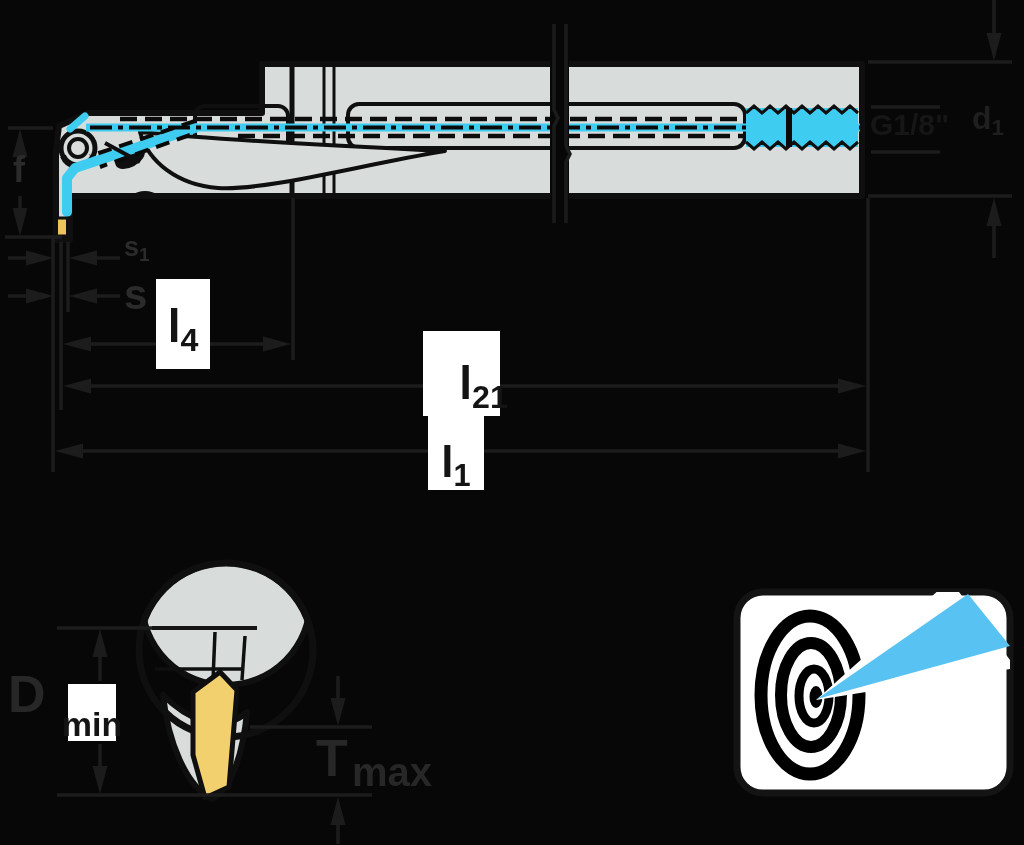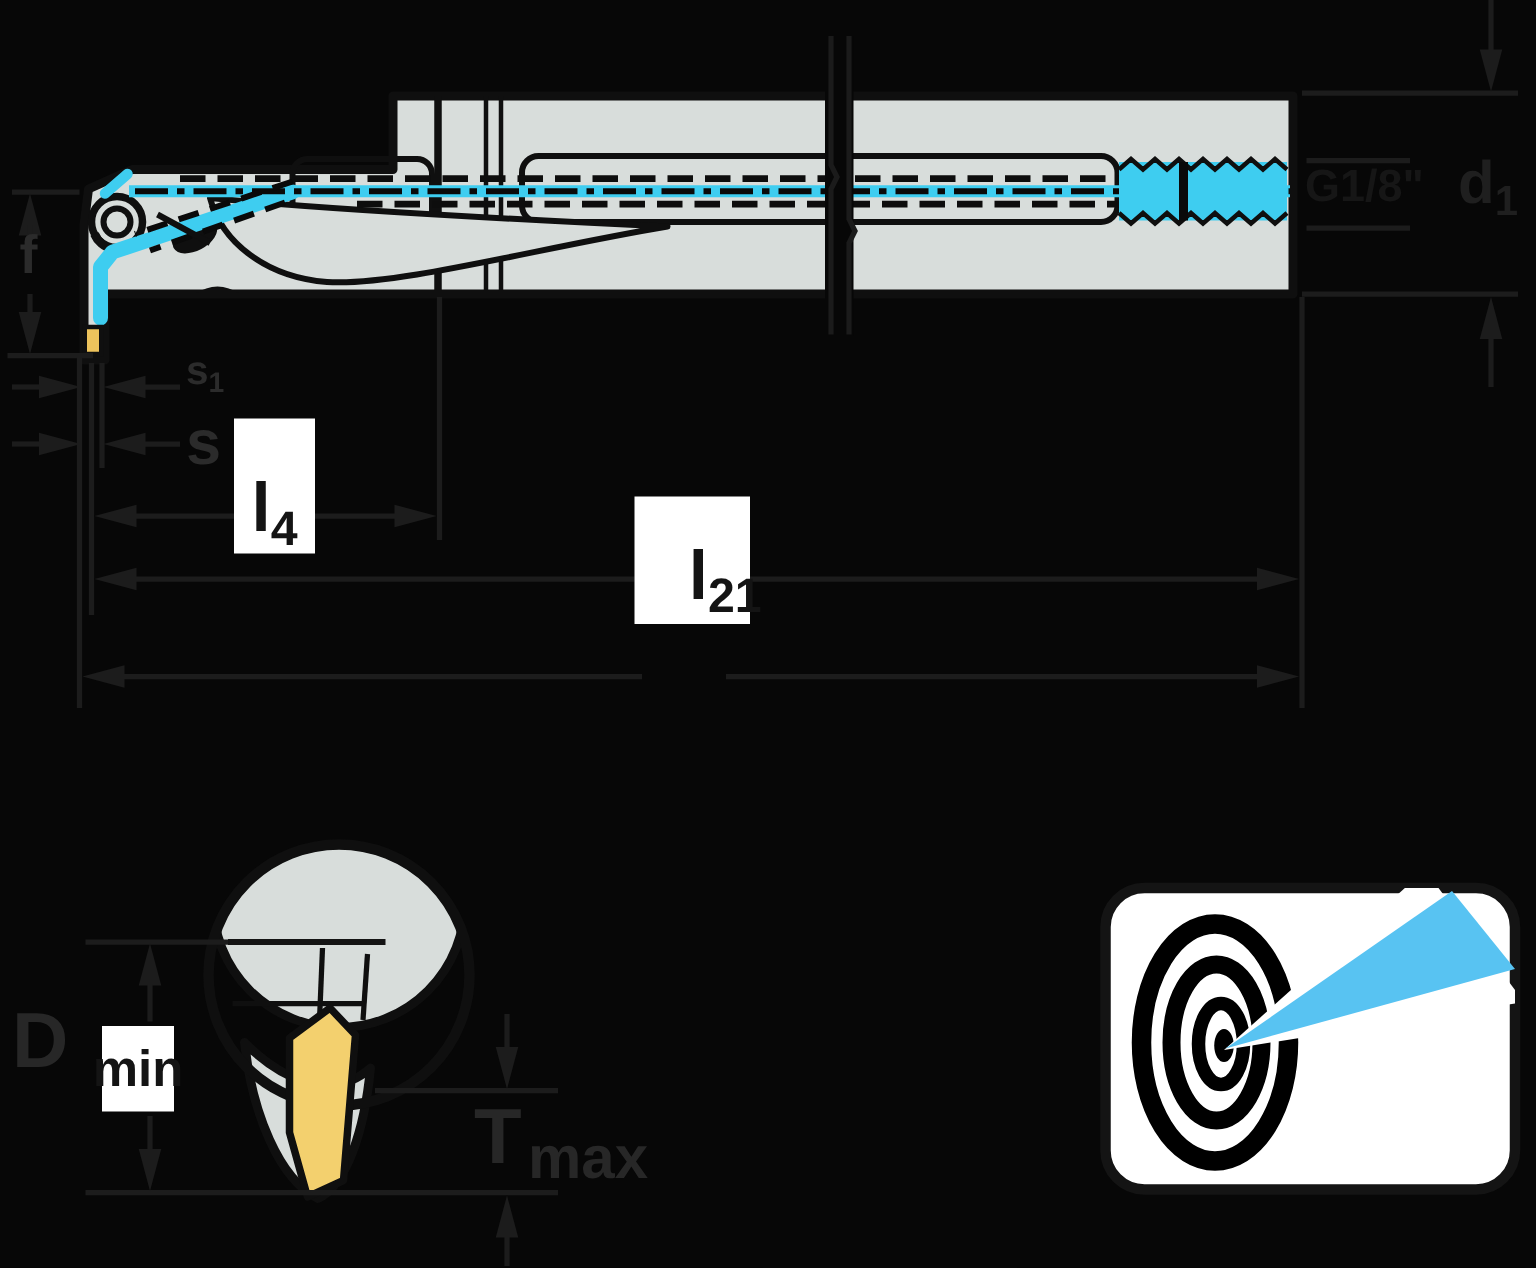--- a/index.html
+++ b/index.html
@@ -4,21 +4,21 @@
 <style>
   html,body{margin:0;padding:0;background:#070707;}
   .stage{position:relative;width:1024px;height:845px;background:#070707;overflow:hidden;
          font-family:"Liberation Sans","DejaVu Sans",sans-serif;}
   svg{position:absolute;left:0;top:0;}
   .lbl{position:absolute;font-weight:bold;line-height:1;white-space:nowrap;}
   .dk{color:#2b2b2b;}
   .sub{font-size:0.7em;position:relative;top:0.28em;}
   .whitebox{position:absolute;background:#ffffff;display:flex;align-items:flex-end;justify-content:center;
             color:#141414;font-weight:bold;line-height:1;}
-  .whitebox.center{align-items:center;}
+  .whitebox.center{}
 </style>
 </head>
 <body>
 
 <div class="stage">
 
 <svg width="1024" height="845" viewBox="0 0 1024 845">
   <defs>
     <clipPath id="logoClip">
           <rect x="737" y="592" width="273" height="201" rx="26"></rect>
@@ -162,32 +162,35 @@
     </g>
   </g>
 </svg>
 
 <div class="lbl dk" style="left:13px;top:152px;font-size:36px;"><span>f</span><span class="sub"></span></div>
 
 <div class="lbl dk" style="left:124px;top:234px;font-size:27px;"><span>s</span><span class="sub">1</span></div>
 
 <div class="lbl dk" style="left:124px;top:274px;font-size:42px;"><span>s</span><span class="sub"></span></div>
 
-<div class="whitebox" style="left:156px;top:279px;width:54px;height:90px;font-size:46px;padding-bottom:8px;box-sizing:border-box;justify-content:center;">
+<div class="whitebox" style="left:156px;top:279px;width:54px;height:90px;font-size:46px;padding-bottom:20px;box-sizing:border-box;justify-content:center;">
       <span><span>l</span><span class="sub">4</span></span>
     </div>
 
 <div class="whitebox" style="left:423px;top:331px;width:77px;height:85px;font-size:46px;padding-bottom:10px;box-sizing:border-box;padding-left:44px;">
       <span><span>l</span><span class="sub">21</span></span>
     </div>
 
+<div class="whitebox" style="left:428px;top:416px;width:56px;height:74px;font-size:44px;padding-bottom:6px;box-sizing:border-box;">
+      <span><span>l</span><span class="sub">1</span></span>
+    </div>
 
 <div class="lbl" style="left:870px;top:110px;font-size:30px;color:#161616;"><span>G1/8"</span></div>
 
-<div class="lbl" style="left:972px;top:102px;font-size:40px;color:#1f1f1f;"><span>d</span><span class="sub">1</span></div>
+<div class="lbl" style="left:972px;top:102px;font-size:32px;color:#1f1f1f;"><span>d</span><span class="sub">1</span></div>
 
 <div class="lbl" style="left:8px;top:668px;font-size:52px;color:#272727;"><span>D</span></div>
 <div class="whitebox center" style="left:68px;top:684px;width:48px;height:57px;font-size:34px;">
       <span>min</span>
     </div>
 
 <div class="lbl" style="left:316px;top:732px;font-size:52px;color:#272727;"><span>T</span></div>
 <div class="lbl" style="left:352px;top:752px;font-size:40px;color:#272727;"><span>max</span></div>
 
 </div>

